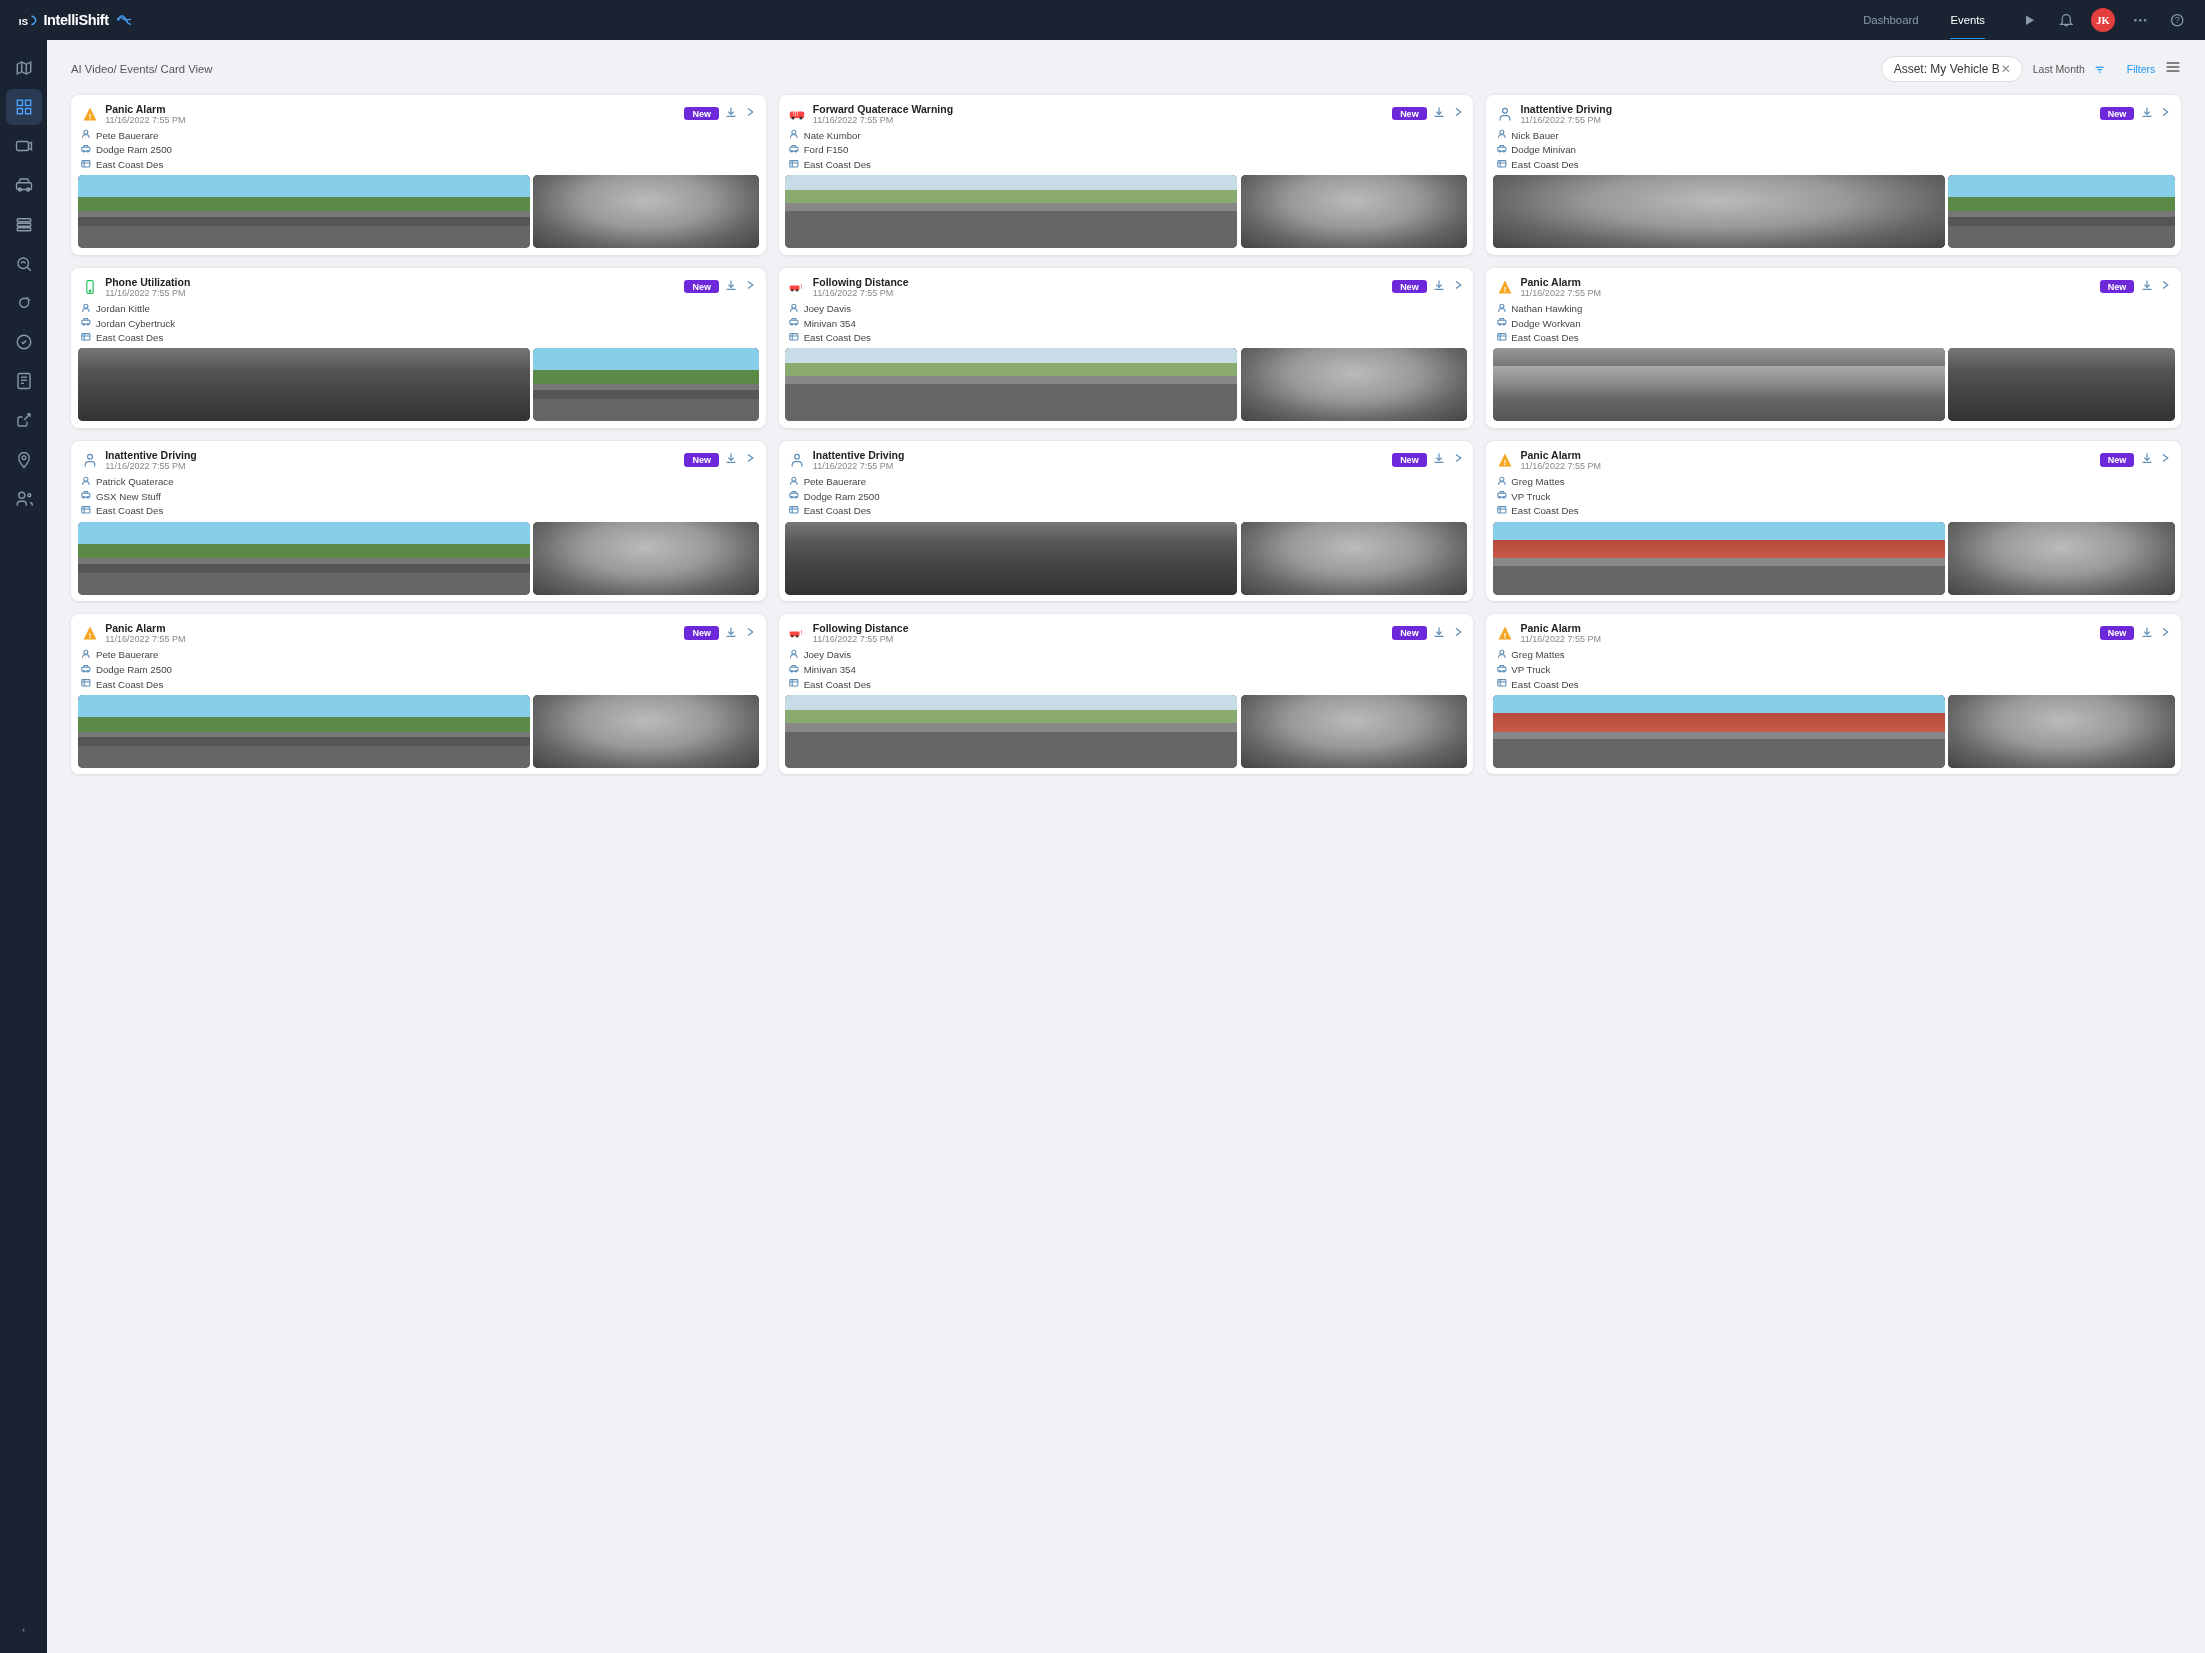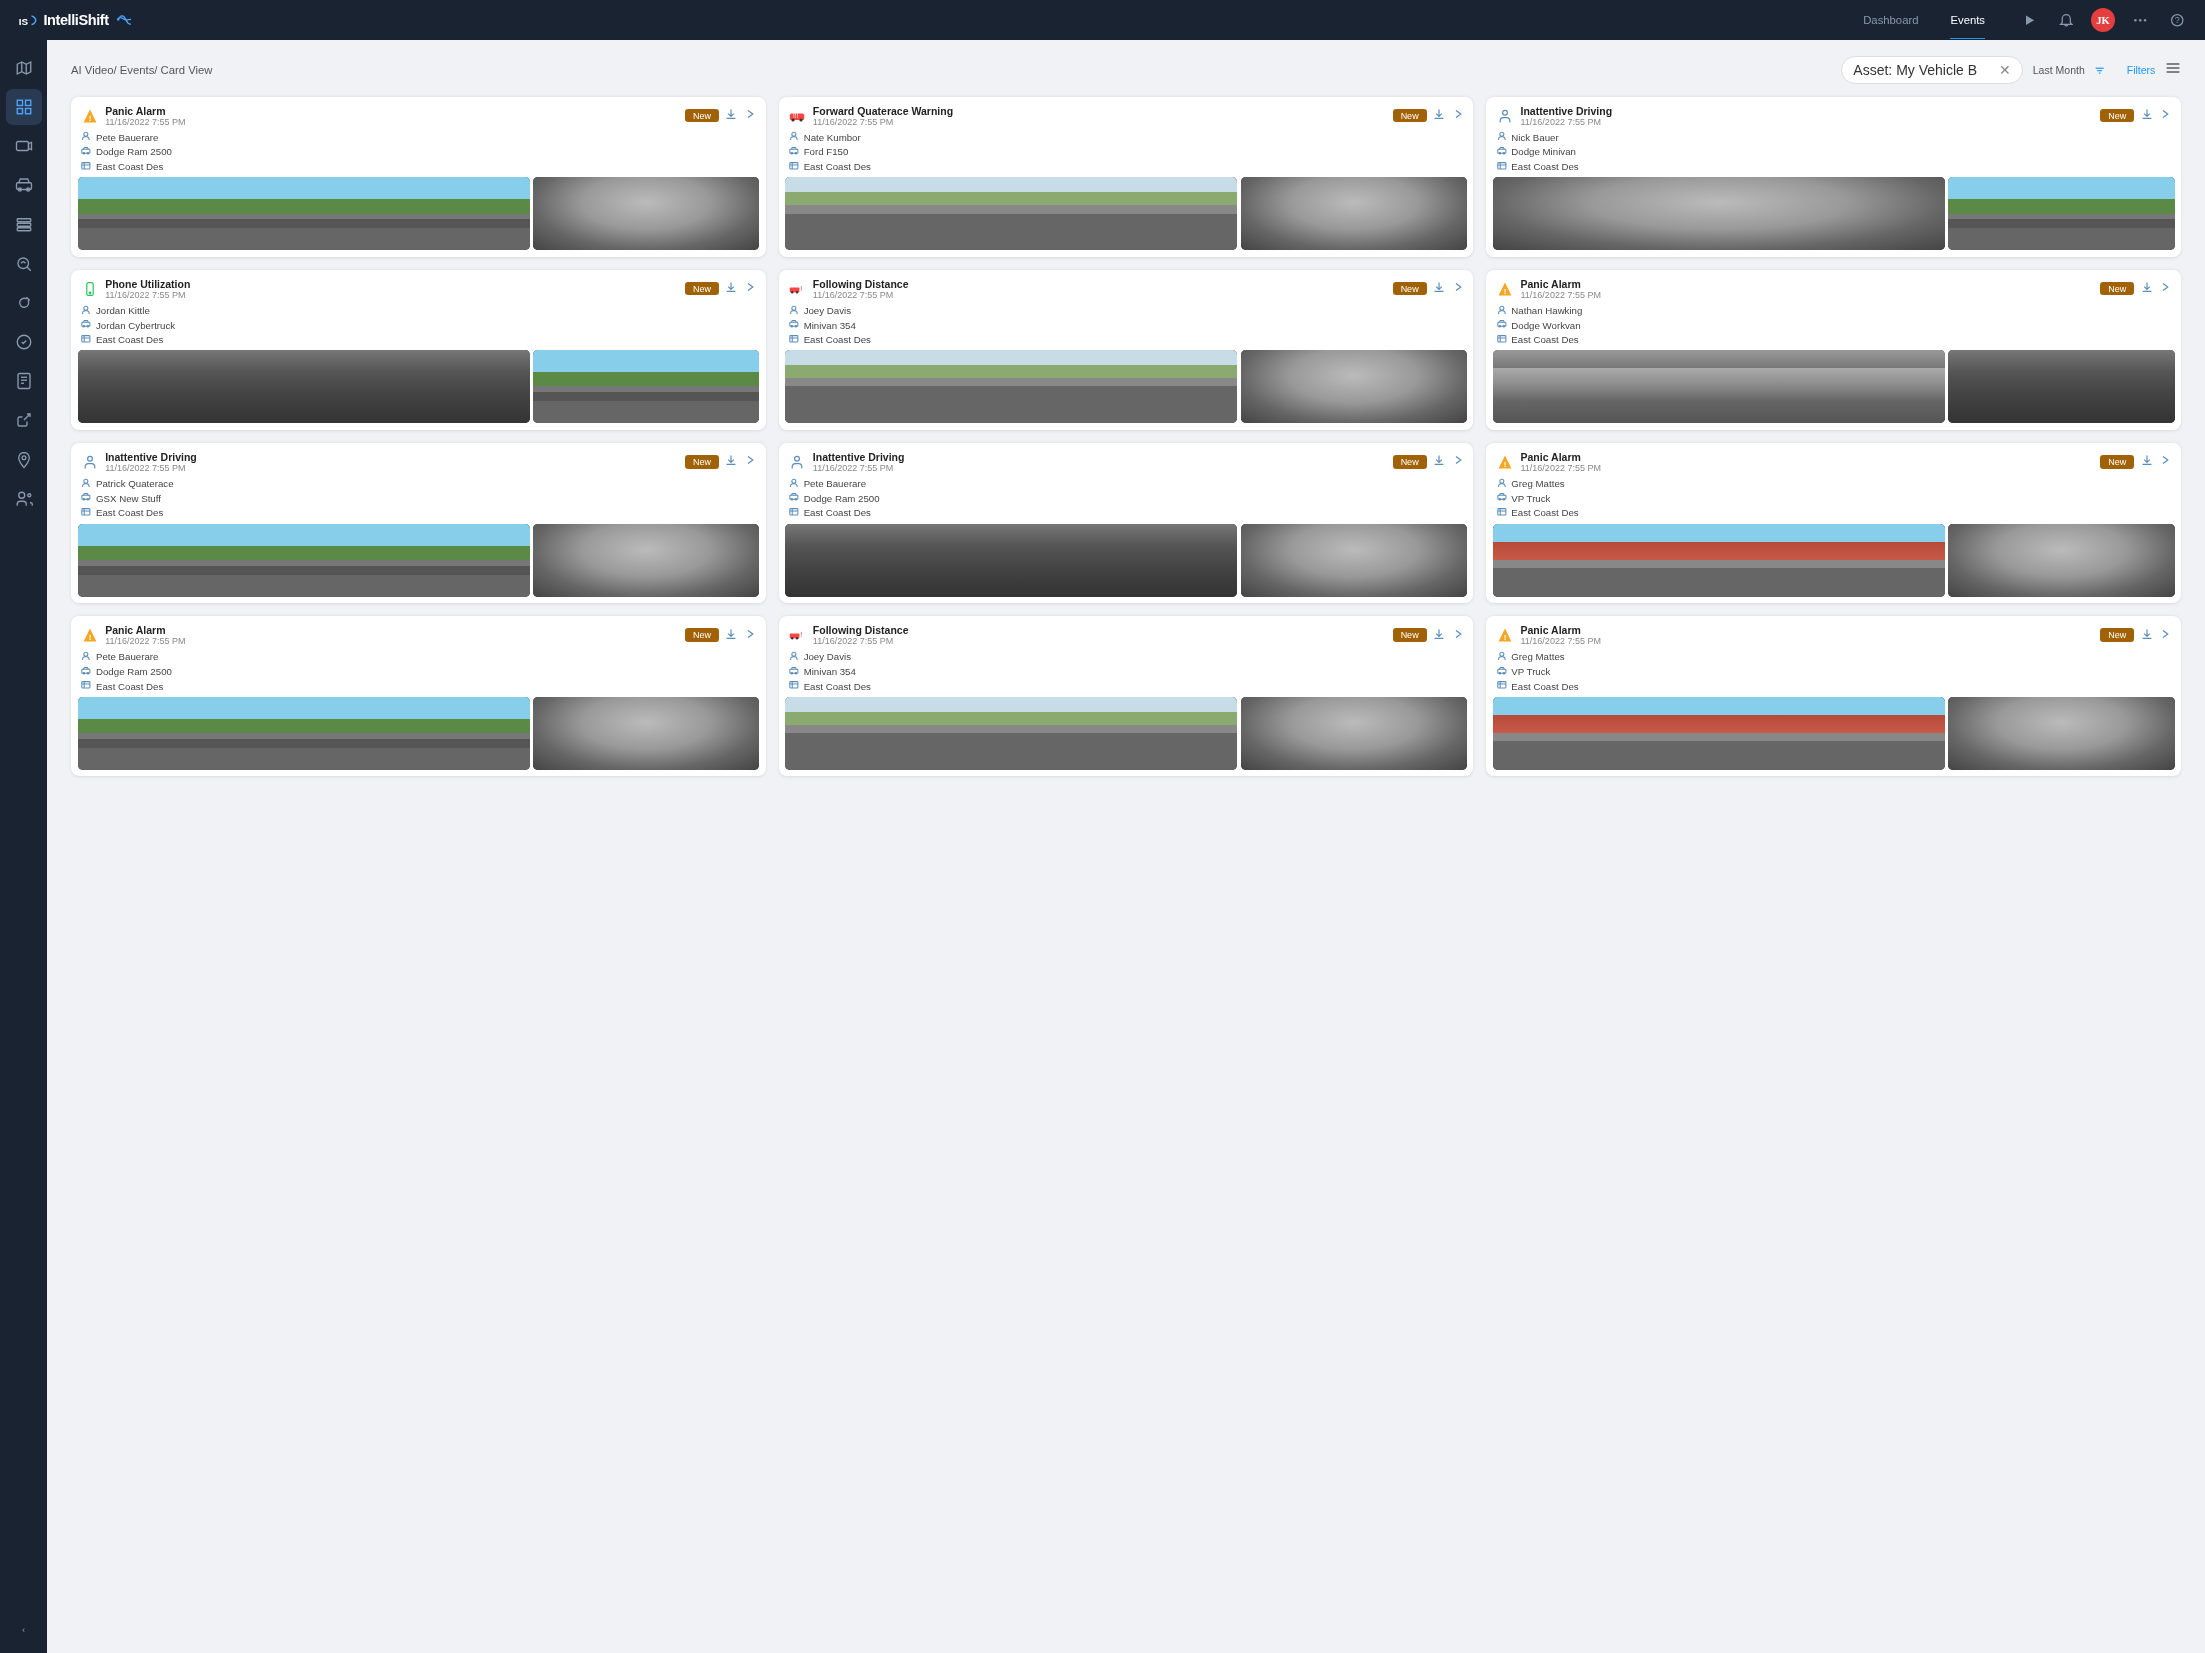--- a/index.html
+++ b/index.html
@@ -139,25 +139,25 @@
     .filter-area {
       display: flex;
       align-items: center;
       gap: 9.7px;
     }
     .asset-tag {
       background: white;
       border: 0.8px solid #ddd;
       border-radius: 16px;
       padding: 4.8px 11.3px;
-      font-size: 14px;
+      font-size: 12px;
       color: #333;
       display: flex;
       align-items: center;
-      gap: 22px;
+      gap: 1px;
     }
     .asset-tag .close-x {
       color: #888;
       cursor: pointer;
     }
     .period-label {
       font-size: 10.5px;
       color: #555;
     }
     .filters-btn {
@@ -208,24 +208,24 @@
     .event-title {
       font-size: 10.5px;
       font-weight: 600;
       color: #222;
     }
     .event-time {
       font-size: 9px;
       color: #888;
     }
     .new-badge {
-      background: #a16207;
+      background: #6d28d9;
       color: white;
       font-size: 9px;
-      font-weight: 400;
+      font-weight: 700;
       padding: 1.6px 8px;
       border-radius: 3.2px;
     }
     .card-action-icons {
       display: flex;
       align-items: center;
       gap: 6.5px;
       color: #5b8db8;
       font-size: 13px;
     }

